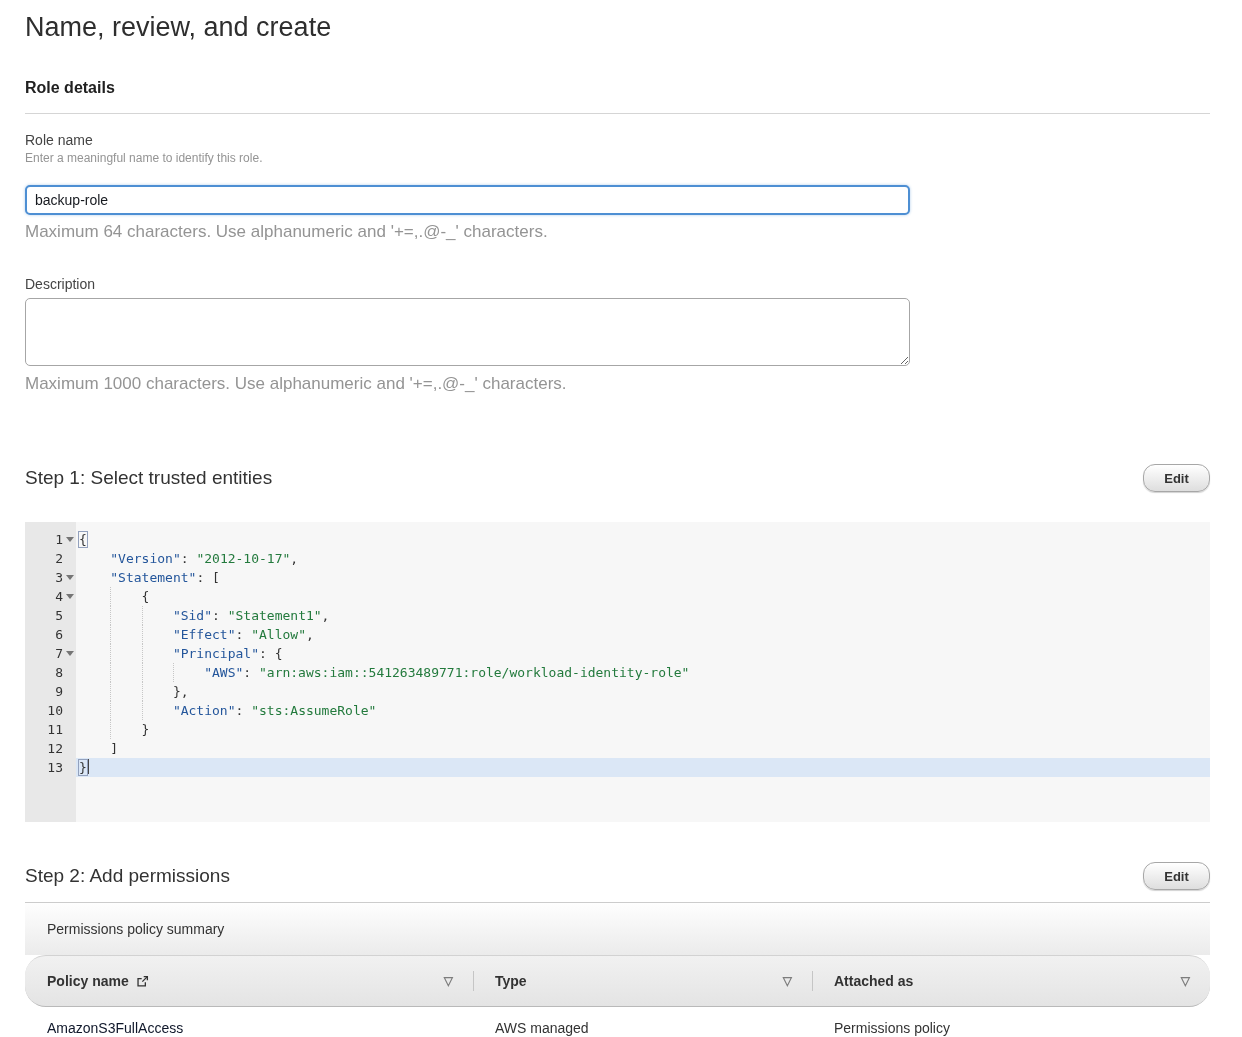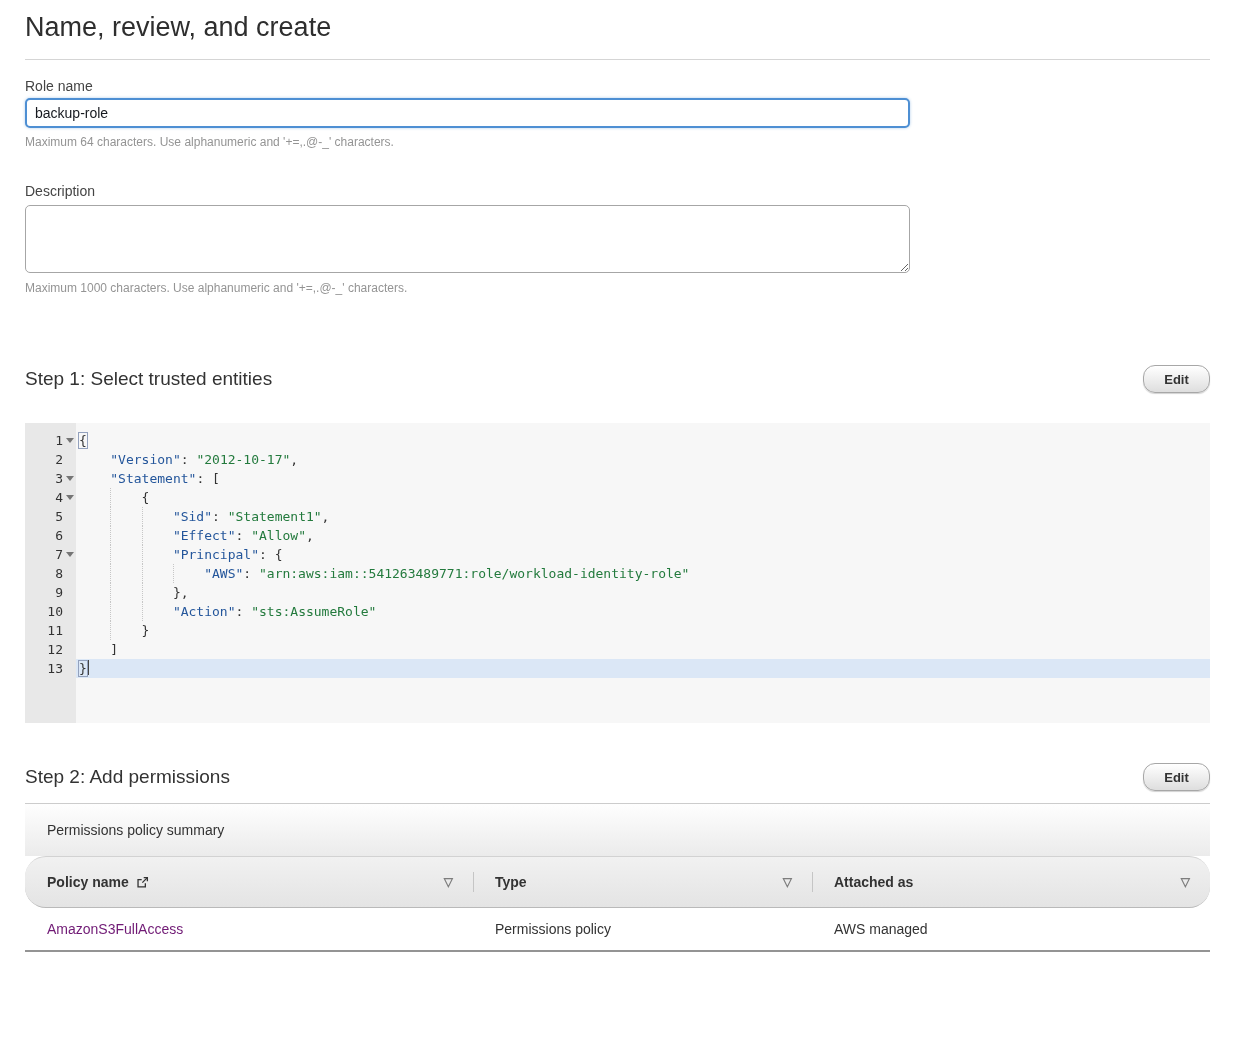--- a/index.html
+++ b/index.html
@@ -11,25 +11,25 @@
   .wrap { padding:0 32px 0 25px; }
 
   h1.page-title { margin:0; padding-top:12px; font-size:27px; font-weight:400; color:#2e2e2e; }
   h2.section-h { margin:36px 0 0 0; font-size:16px; font-weight:700; color:#212121; }
   hr.divider { border:none; border-top:1px solid #d5d5d5; margin:16px 0 0 0; }
 
   .field { margin-top:18px; }
   .field-desc { margin-top:34px; }
   .label { font-size:14px; color:#444; }
   .help { font-size:12px; color:#949494; margin-top:3px; }
-  .constraint { font-size:12px; color:#949494; margin-top:7px; }
+  .constraint { font-size:17px; color:#949494; margin-top:7px; }
   .field-desc .constraint { margin-top:8px; }
 
   input.text-input {
-    display:block; margin-top:4px; width:885px; height:30px;
+    display:block; margin-top:20px; width:885px; height:30px;
     border:2px solid #4e8fd3; border-radius:5px; padding:0 8px;
     font-family:"Liberation Sans", sans-serif; font-size:14px; color:#16191f;
     outline:none; box-shadow:0 0 3px rgba(78,143,211,0.45);
   }
   textarea.text-area {
     display:block; margin-top:6px; width:885px; height:68px;
     border:1px solid #a6a6a6; border-radius:5px; padding:6px 8px;
     font-family:"Liberation Sans", sans-serif; font-size:14px; color:#16191f;
     resize:both; outline:none;
   }
@@ -76,33 +76,35 @@
   }
   .th { display:flex; align-items:center; padding:0 20px 0 22px; font-size:14px; font-weight:700; color:#333; position:relative; }
   .th + .th::before { content:""; position:absolute; left:0; top:15px; bottom:15px; width:1px; background:#c5c5c5; }
   .ext-icon { margin-left:7px; flex:none; }
   .filter { margin-left:auto; color:#7d7d7d; font-size:12px; }
   .trow {
     height:44px; display:grid; grid-template-columns:448px 339px 1fr;
     align-items:center; background:#fff; border-bottom:2px solid #949494; font-size:14px; color:#333;
   }
   .td { padding:0 20px 0 22px; }
-  a.link { color:#701a75; text-decoration:none; }
+  a.link { color:#0f172a; text-decoration:none; }
 </style>
 </head>
 <body>
 
 <div class="wrap">
 
   <h1 class="page-title">Name, review, and create</h1>
 
+  <h2 class="section-h">Role details</h2>
   <hr class="divider">
 
   <div class="field">
     <div class="label">Role name</div>
+    <div class="help">Enter a meaningful name to identify this role.</div>
     <input class="text-input" type="text" value="backup-role" style="">
     <div class="constraint">Maximum 64 characters. Use alphanumeric and '+=,.@-_' characters.</div>
   </div>
 
   <div class="field field-desc">
     <div class="label">Description</div>
     <textarea class="text-area" style=""></textarea>
     <div class="constraint">Maximum 1000 characters. Use alphanumeric and '+=,.@-_' characters.</div>
   </div>
 
@@ -216,18 +218,18 @@
       <div class="th">
         <span>Attached as</span>
         <span class="filter">▽</span>
       </div>
     </div>
 
     <div class="trow">
       <div class="td">
         <a class="link" href="#">AmazonS3FullAccess</a>
       </div>
+      <div class="td">AWS managed</div>
       <div class="td">Permissions policy</div>
-      <div class="td">AWS managed</div>
     </div>
   </div>
 
 </div>
 
 </body></html>

